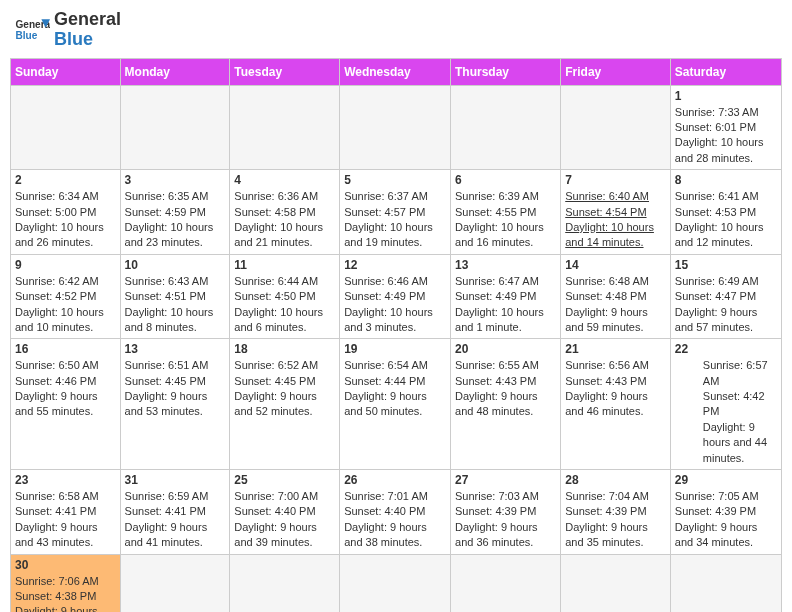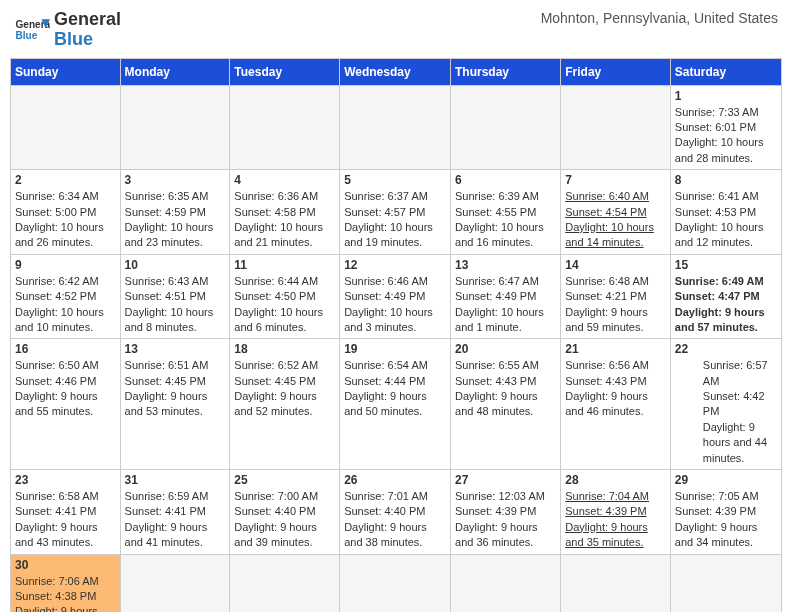--- a/index.html
+++ b/index.html
@@ -46,21 +46,21 @@
     .location {
       font-size: 14px;
       color: #555;
     }
     .calendar {
       width: 100%;
       border-collapse: collapse;
       border: 1px solid #ccc;
     }
     .calendar th {
-      background-color: #1d4ed8;
+      background-color: #d946ef;
       color: #fff;
       font-size: 12px;
       font-weight: bold;
       padding: 6px 4px;
       text-align: left;
       border: 1px solid #ccc;
     }
     .calendar td {
       width: 113px;
       vertical-align: top;
@@ -101,21 +101,20 @@
       <text x="2" y="22" font-size="14" font-weight="bold" fill="#333">General</text>
       <text x="2" y="38" font-size="14" font-weight="bold" fill="#2a7abf">Blue</text>
       <polygon points="38,10 50,10 44,22" fill="#2a7abf"></polygon>
     </svg>
     <div class="logo-text">
       <span>General</span><br>
       <span style="color:#2a7abf; font-weight:bold;">Blue</span>
     </div>
   </div>
   <div class="title-area">
-    <div class="location">Mohnton, Pennsylvania, United States</div>
   </div>
 </div>
 
 <table class="calendar">
   <thead>
     <tr>
     <th>Sunday</th>
         <th>Monday</th>
         <th>Tuesday</th>
         <th>Wednesday</th>
@@ -210,26 +209,26 @@
         </td>
         <td>
           <span class="day-number">13</span>
           <div class="day-info" style="white-space: pre-line;">Sunrise: 6:47 AM
 Sunset: 4:49 PM
 Daylight: 10 hours and 1 minute.</div>
         </td>
         <td>
           <span class="day-number">14</span>
           <div class="day-info" style="white-space: pre-line;">Sunrise: 6:48 AM
-Sunset: 4:21 PM
+Sunset: 4:48 PM
 Daylight: 9 hours and 59 minutes.</div>
         </td>
         <td>
           <span class="day-number">15</span>
-          <div class="day-info" style="white-space: pre-line; font-weight: bold;">Sunrise: 6:49 AM
+          <div class="day-info" style="white-space: pre-line;">Sunrise: 6:49 AM
 Sunset: 4:47 PM
 Daylight: 9 hours and 57 minutes.</div>
         </td>
       </tr>
       <tr>
         <td>
           <span class="day-number">16</span>
           <div class="day-info" style="white-space: pre-line;">Sunrise: 6:50 AM
 Sunset: 4:46 PM
 Daylight: 9 hours and 55 minutes.</div>
@@ -291,27 +290,27 @@
 Daylight: 9 hours and 39 minutes.</div>
         </td>
         <td>
           <span class="day-number">26</span>
           <div class="day-info" style="white-space: pre-line;">Sunrise: 7:01 AM
 Sunset: 4:40 PM
 Daylight: 9 hours and 38 minutes.</div>
         </td>
         <td>
           <span class="day-number">27</span>
-          <div class="day-info" style="white-space: pre-line;">Sunrise: 12:03 AM
+          <div class="day-info" style="white-space: pre-line;">Sunrise: 7:03 AM
 Sunset: 4:39 PM
 Daylight: 9 hours and 36 minutes.</div>
         </td>
         <td>
           <span class="day-number">28</span>
-          <div class="day-info" style="white-space: pre-line; text-decoration: underline;">Sunrise: 7:04 AM
+          <div class="day-info" style="white-space: pre-line;">Sunrise: 7:04 AM
 Sunset: 4:39 PM
 Daylight: 9 hours and 35 minutes.</div>
         </td>
         <td>
           <span class="day-number">29</span>
           <div class="day-info" style="white-space: pre-line;">Sunrise: 7:05 AM
 Sunset: 4:39 PM
 Daylight: 9 hours and 34 minutes.</div>
         </td>
       </tr>

